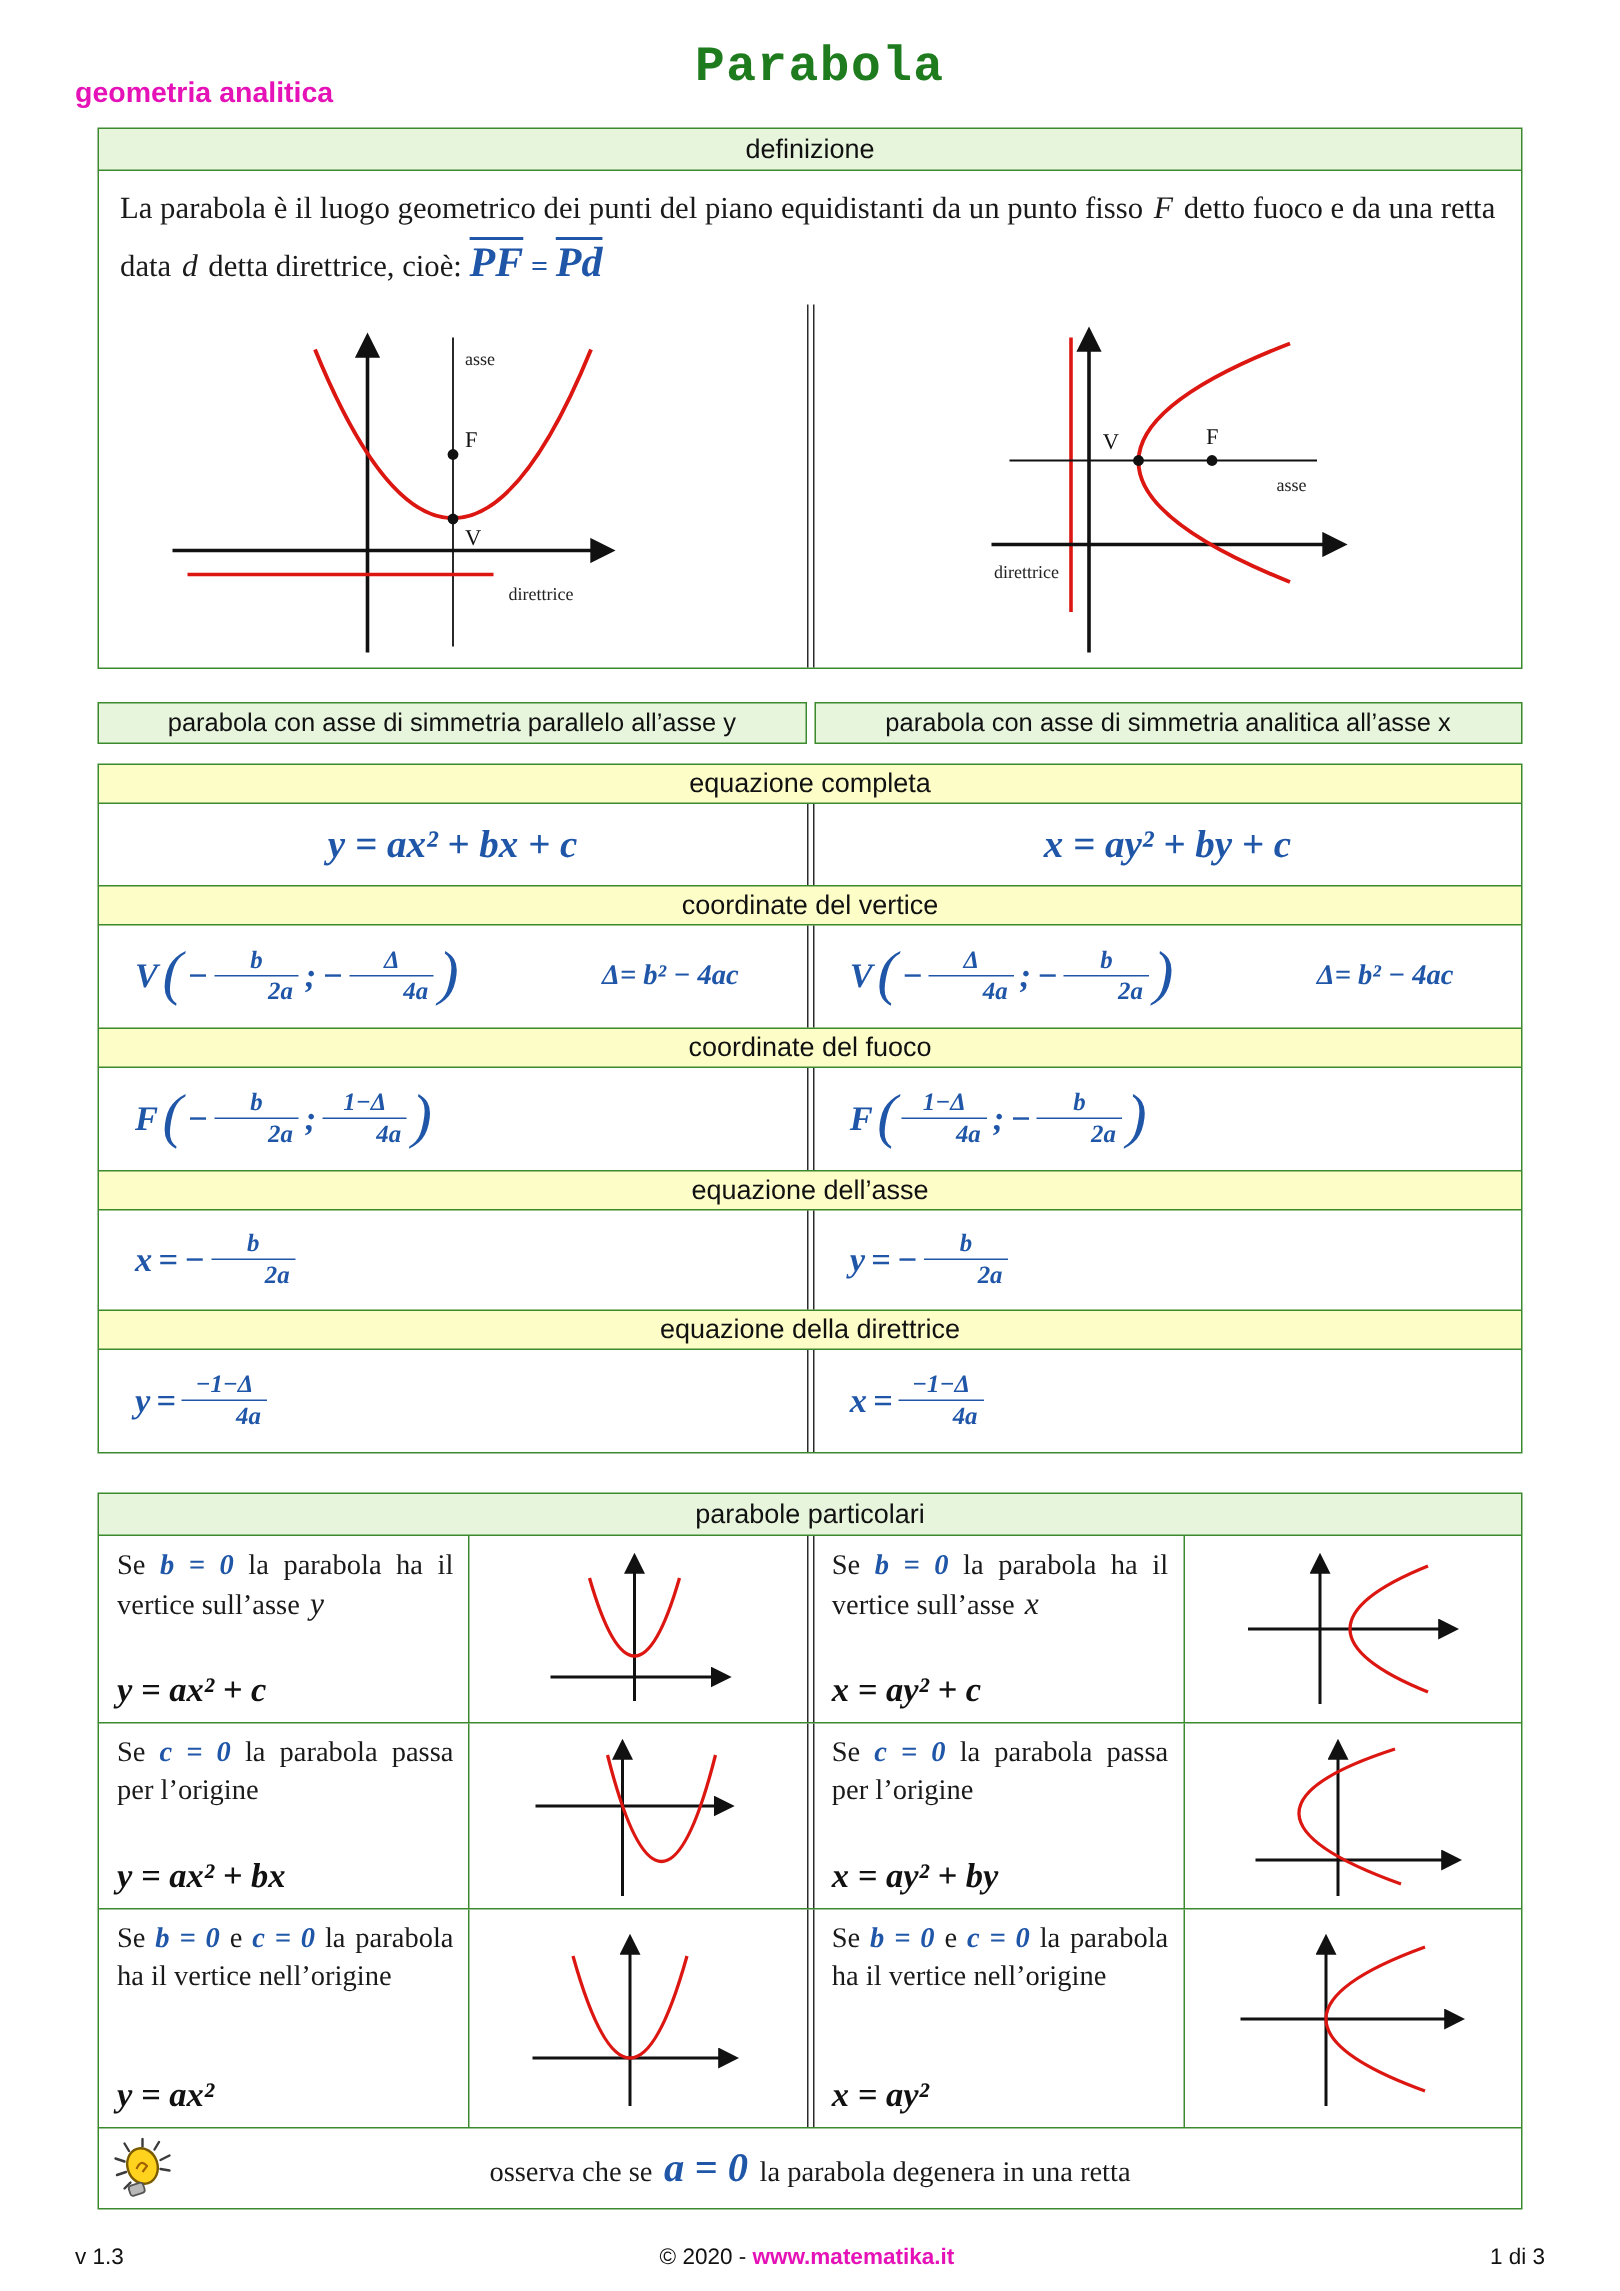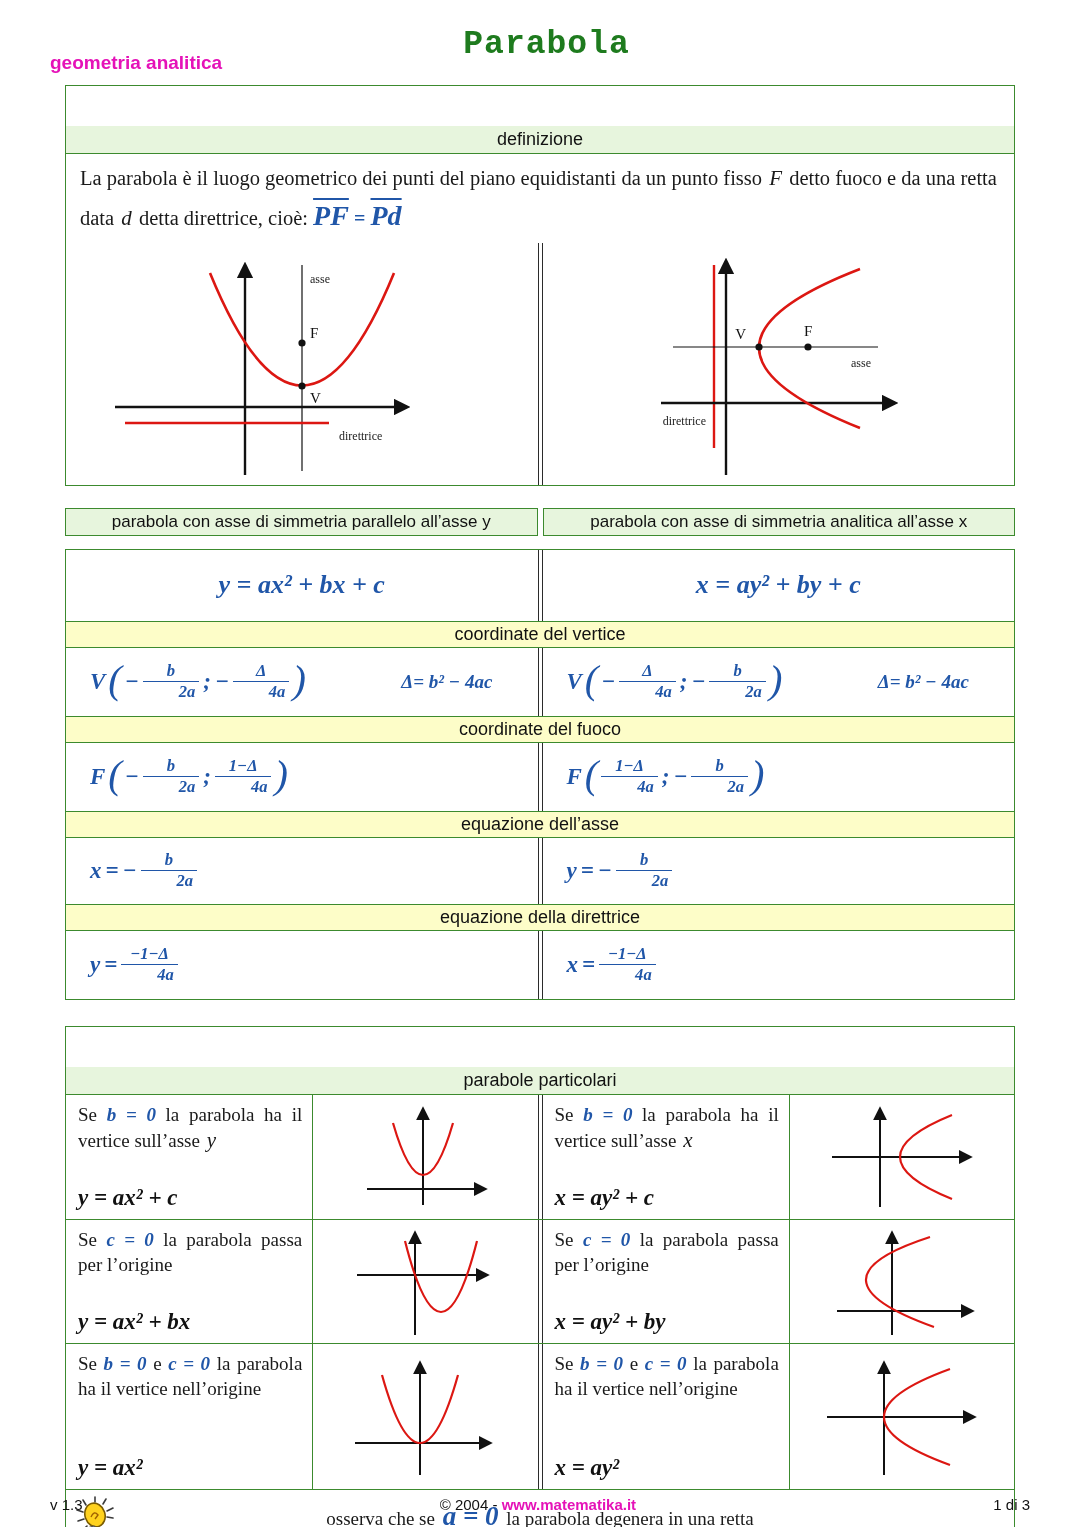--- a/index.html
+++ b/index.html
@@ -13,21 +13,21 @@
         font-family:"Liberation Serif",serif;color:var(--ink);overflow:hidden;}
   .topic{position:absolute;left:50px;top:52px;font-family:"Liberation Sans",sans-serif;
          font-size:19px;font-weight:bold;color:var(--brand_magenta);}
   .title{position:absolute;left:0;top:26px;width:100%;text-align:center;
          font-family:Liberation Mono, monospace;font-size:33px;font-weight:600;
          color:var(--title_green);letter-spacing:1px;padding-left:13px;}
   .content{position:absolute;left:65px;top:85px;width:950px;}
   .box{border:1.5px solid var(--accent_green);background:#fff;}
   .box-header{background:var(--green_bg);border-bottom:1.5px solid var(--accent_green);
       text-align:center;font-family:"Liberation Sans",sans-serif;font-size:18px;
-      padding:3px 0;color:#111;margin-top:40px;}
+      padding:3px 0;color:#111;}
   .def-text{padding:9px 14px 6px 14px;font-size:20.5px;line-height:1.5;}
   .blue-ol{color:var(--formula_blue);font-weight:bold;font-style:italic;
            text-decoration:overline;font-size:28px;}
   .blue-eq{color:var(--formula_blue);font-weight:bold;font-size:20px;}
   .servar{font-style:italic;font-size:21px;padding:0 2px;}
   .def-diagrams{display:flex;height:242px;align-items:stretch;}
   .diag{flex:1;display:flex;align-items:center;justify-content:center;}
   .vdiv{width:5px;border-left:1.6px solid #2b2b2b;border-right:1.6px solid #2b2b2b;align-self:stretch;}
   .diag-label{font-size:12px;fill:#222;font-family:"Liberation Serif",serif;}
   .pt-label{font-size:15px;fill:#111;font-family:"Liberation Serif",serif;}
@@ -39,21 +39,21 @@
 
   .main-table{margin-top:13px;}
   .sec-header{background:var(--yellow_bg);border-top:1px solid var(--accent_green);
     border-bottom:1px solid var(--accent_green);text-align:center;
     font-family:"Liberation Sans",sans-serif;font-size:18px;padding:2px 0;color:#111;}
   .sec-header:first-child{border-top:none;}
   .sec-row{display:flex;align-items:stretch;}
   .cell{flex:1;display:flex;align-items:center;padding-left:22px;}
   .cell.center{justify-content:center;padding-left:0;}
   .cell.with-note{justify-content:space-between;padding-right:45px;}
-  .row-completa{height:71px;} .row-vertice{height:68px;} .row-fuoco{height:68px;}
+  .row-completa{height:54px;} .row-vertice{height:68px;} .row-fuoco{height:68px;}
   .row-asse{height:66px;} .row-direttrice{height:68px;}
 
   .formula{color:var(--formula_blue);font-style:italic;font-weight:bold;
     font-size:23px;display:flex;align-items:center;font-family:"Liberation Serif",serif;}
   .formula>span{margin:0 2px;}
   .formula .paren{font-size:1.75em;font-weight:500;margin:0 1px;transform:translateY(-2px);}
   .frac{display:inline-flex;flex-direction:column;text-align:center;
         font-size:0.72em;line-height:1.2;vertical-align:middle;}
   .frac .num{border-bottom:1.8px solid currentColor;padding:0 4px;display:block;}
   .frac .den{display:block;padding:0 4px;margin-left:32px;}
@@ -154,20 +154,21 @@
       </div>
     </div>
 
     <div class="col-heads">
       <div class="col-head">parabola con asse di simmetria parallelo all’asse y</div>
       <div class="col-head">parabola con asse di simmetria analitica all’asse x</div>
     </div>
 
     <div class="box main-table">
 
+      <div class="sec-header">equazione completa</div>
       <div class="sec-row row-completa">
         <div class="cell center">
           <span class="big-eq">y = ax² + bx + c</span>
         </div>
         <div class="vdiv"></div>
         <div class="cell center">
           <span class="big-eq">x = ay² + by + c</span>
         </div>
       </div>
 
@@ -440,17 +441,17 @@
           <span class="note-cond">a = 0</span>
           <span>la parabola degenera in una retta</span>
         </span>
       </div>
     </div>
   </div>
 
   <div class="footer">
     <span>v 1.3</span>
     <span>
-      <span>© 2004 - </span><span class="site">www.matematika.it</span>
+      <span>© 2020 - </span><span class="site">www.matematika.it</span>
     </span>
     <span>1 di 3</span>
   </div>
 </div>
 
 </body></html>

